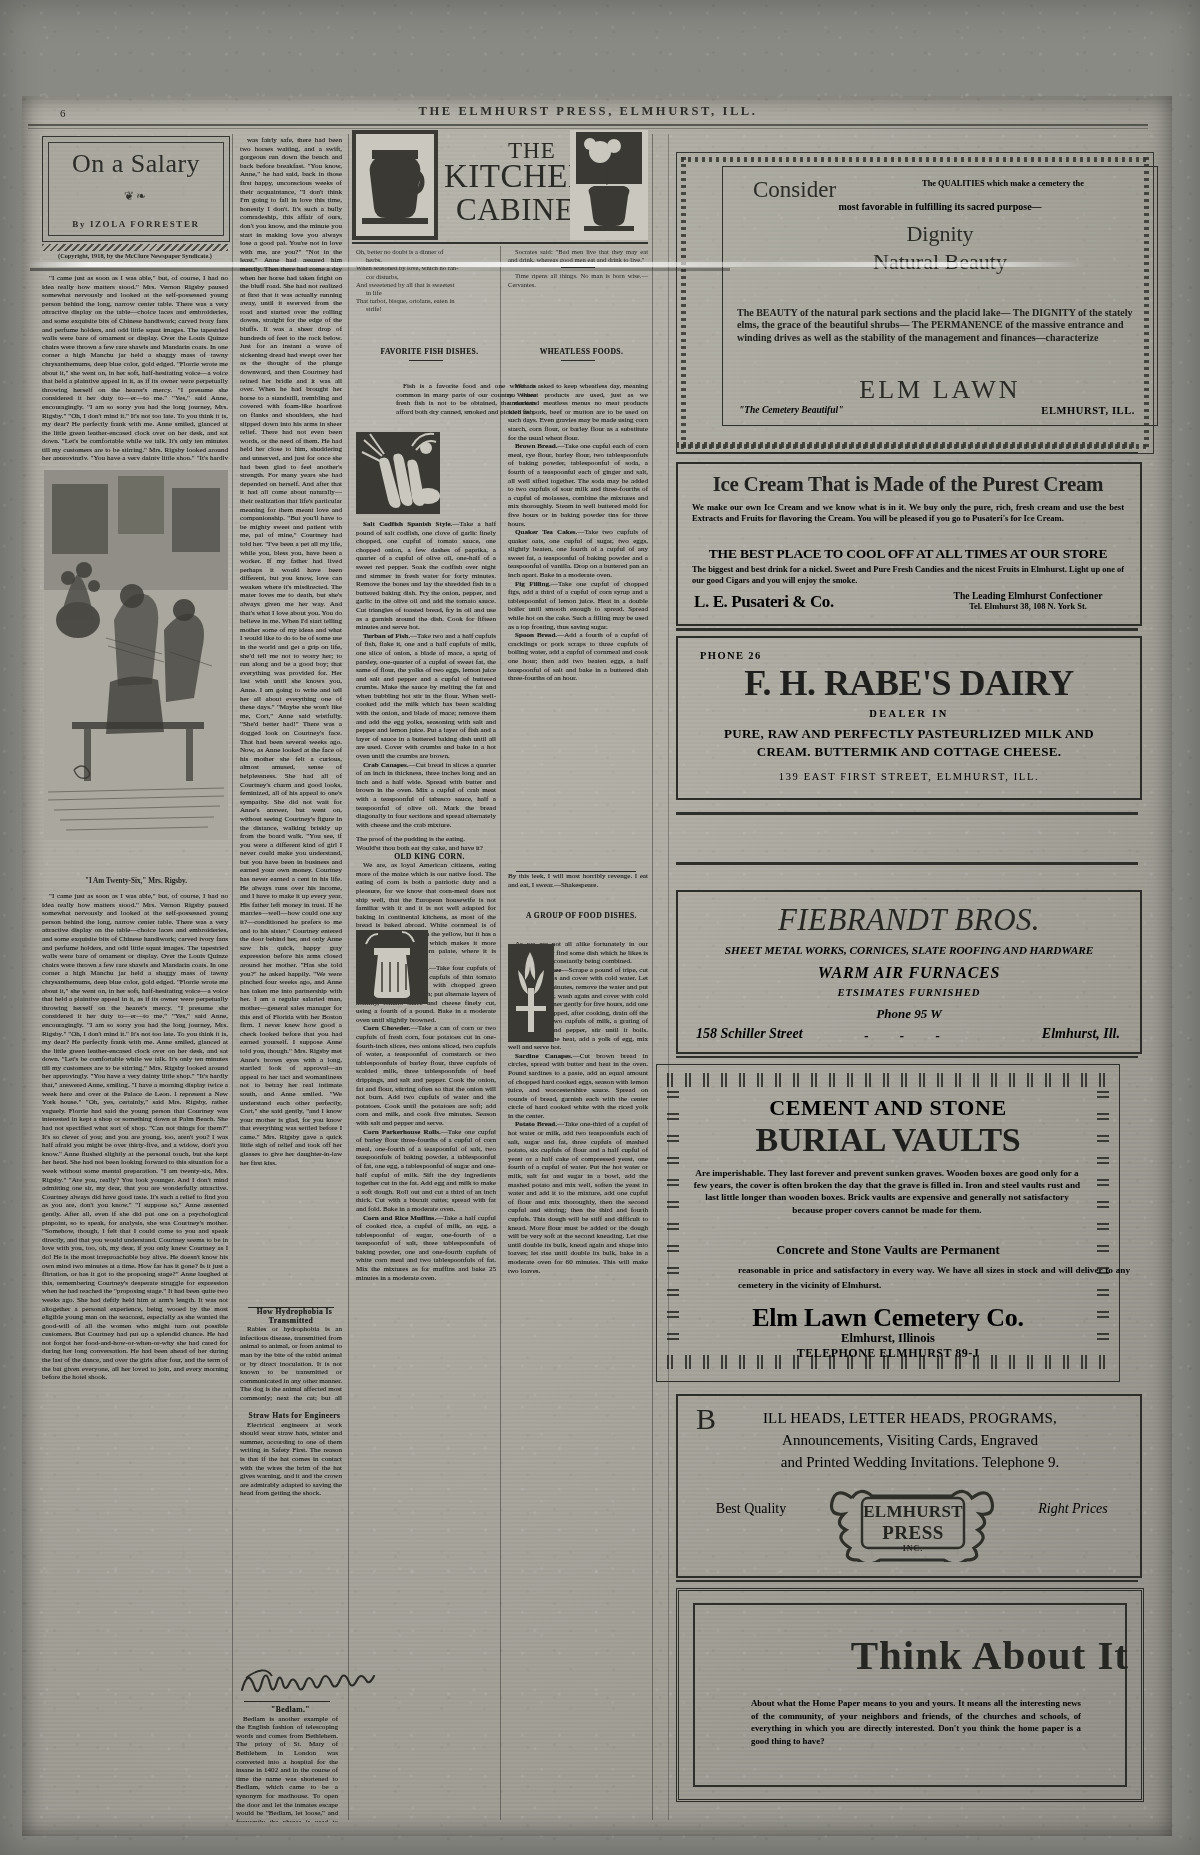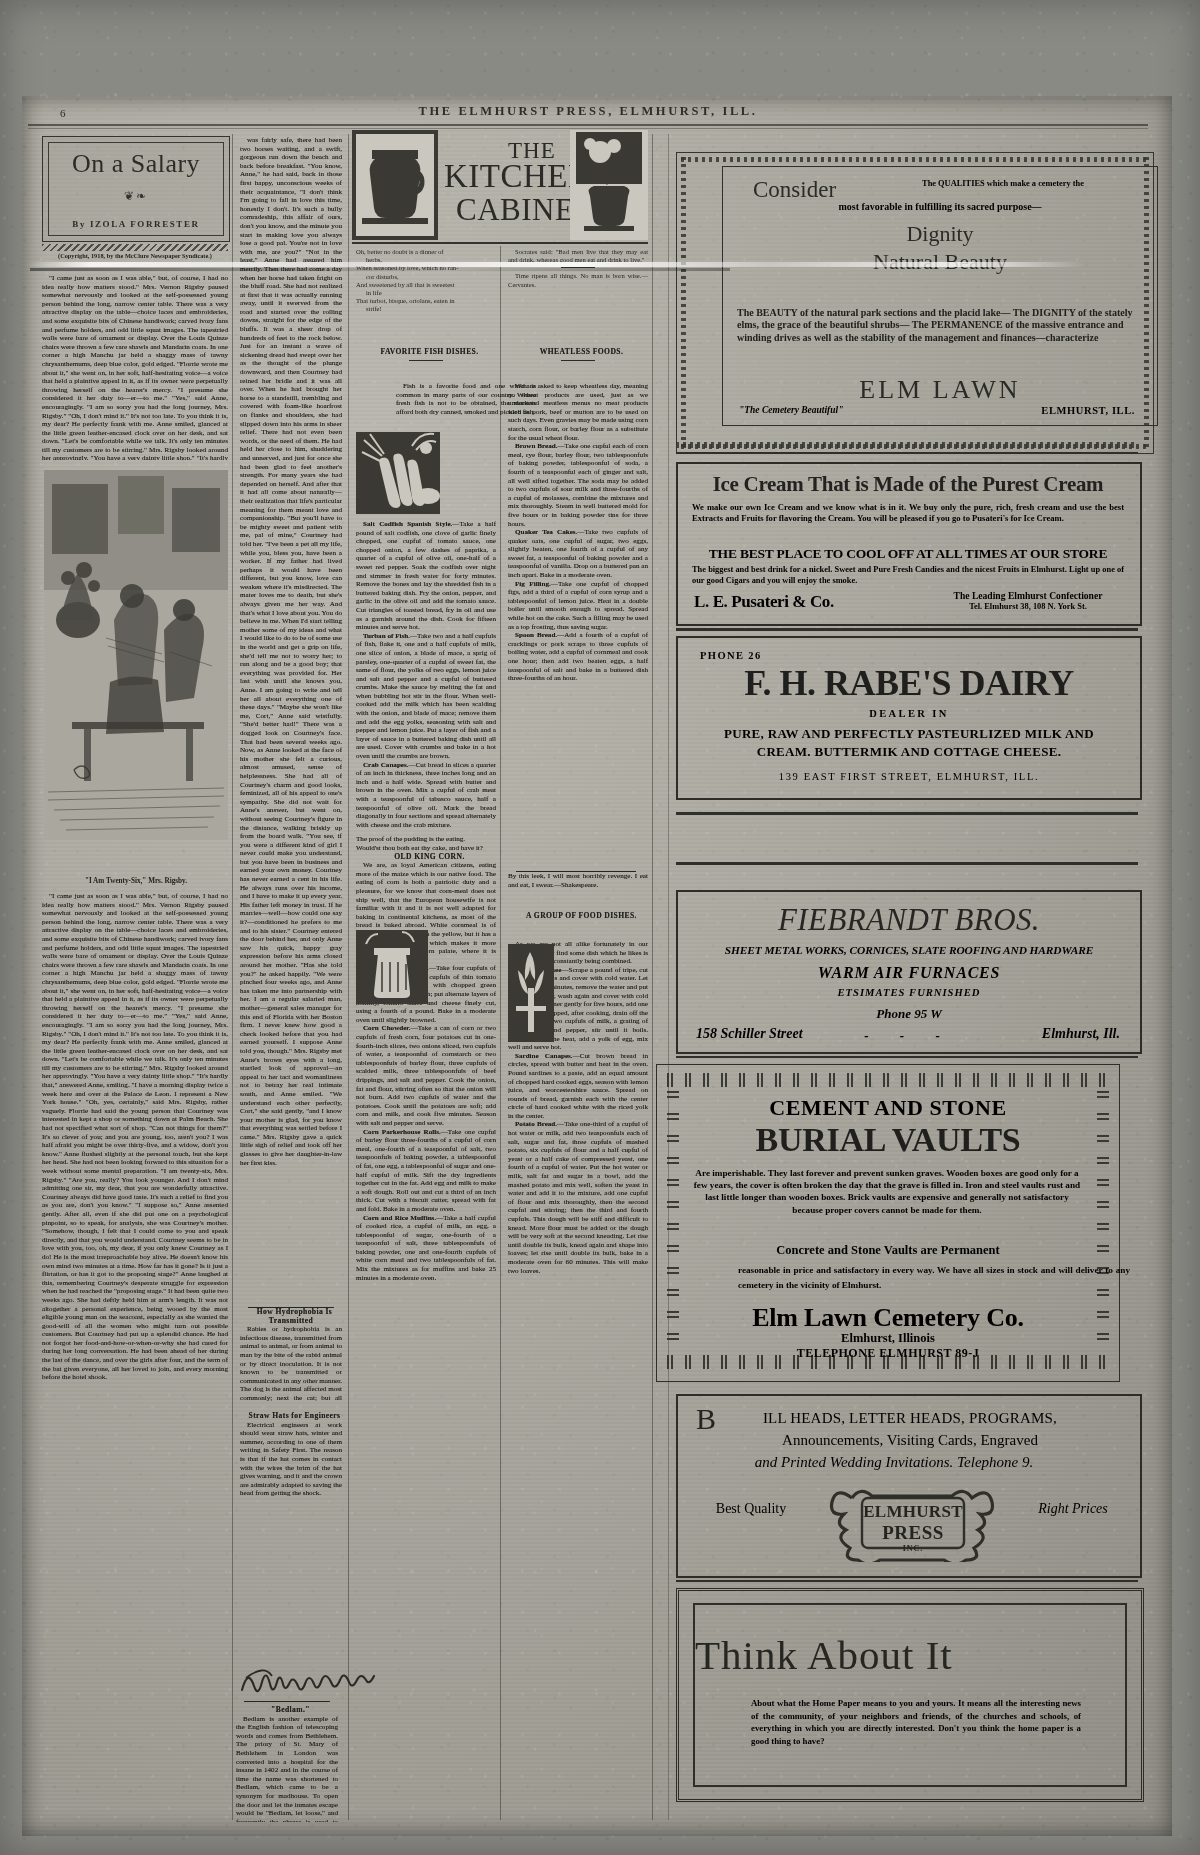--- a/index.html
+++ b/index.html
@@ -223,31 +223,31 @@
   .vl-sub{position:absolute;left:0;top:178px;width:462px;text-align:center;font-size:12.5px;font-weight:700;}
   .vl-body2{position:absolute;left:34px;top:198px;width:392px;font-size:9.2px;line-height:15px;font-weight:700;text-align:justify;margin-left:47px;}
   .vl-name{position:absolute;left:0;top:238px;width:462px;text-align:center;font-size:26px;font-weight:700;letter-spacing:-.2px;}
   .vl-city{position:absolute;left:0;top:266px;width:462px;text-align:center;font-size:12.5px;font-weight:700;}
   .vl-tel{position:absolute;left:0;top:281px;width:462px;text-align:center;font-size:12px;font-weight:700;letter-spacing:.5px;}
 
   .press{position:absolute;left:676px;top:1394px;width:462px;height:180px;border:2px solid #2c2c28;}
   .pr-l1{position:absolute;left:16px;top:14px;width:432px;text-align:center;font-size:15px;letter-spacing:.2px;}
   .pr-drop{position:absolute;left:18px;top:8px;font-size:30px;line-height:30px;color:#242421;}
   .pr-l2{position:absolute;left:16px;top:36px;width:432px;text-align:center;font-size:15px;}
-  .pr-l3{position:absolute;left:0;top:58px;width:432px;text-align:center;font-size:15px;font-style:italic;}
+  .pr-l3{position:absolute;left:26px;top:58px;width:432px;text-align:center;font-size:15px;}
   .pr-best{position:absolute;left:28px;top:104px;width:90px;text-align:center;font-size:14px;line-height:17px;}
   .pr-right{position:absolute;right:22px;top:104px;width:90px;text-align:center;font-size:14px;line-height:17px;font-style:italic;}
   .pr-logo{position:absolute;left:150px;top:88px;width:170px;height:78px;}
   .pr-logo-txt1{position:absolute;left:0;top:18px;width:170px;text-align:center;font-size:17px;font-weight:700;letter-spacing:.3px;color:#242421;}
   .pr-logo-txt2{position:absolute;left:0;top:38px;width:170px;text-align:center;font-size:19px;font-weight:700;letter-spacing:.5px;color:#242421;}
   .pr-logo-txt3{position:absolute;left:0;top:60px;width:170px;text-align:center;font-size:8px;font-weight:700;letter-spacing:1px;color:#242421;}
 
   .think{position:absolute;left:676px;top:1588px;width:462px;height:208px;border:3px double #2c2c28;}
   .think-inner{position:absolute;left:14px;top:12px;right:14px;bottom:12px;border:2px solid #2e2e2a;}
-  .th-head{position:absolute;left:0;top:26px;width:434px;text-align:left;font-size:41px;color:#262623;letter-spacing:1px;}
+  .th-head{position:absolute;left:0;top:26px;width:434px;text-align:right;font-size:41px;color:#262623;letter-spacing:1px;font-weight:bold;}
   .th-body{position:absolute;left:56px;top:92px;width:330px;font-size:8.8px;line-height:12.6px;font-weight:700;text-align:justify;}
 
   
   .kcart{position:absolute;background:#3a3a34;overflow:hidden;}
   .sig{
     position:absolute;left:236px;top:1660px;width:150px;height:40px;
   }
 </style>
 </head>
 <body>

